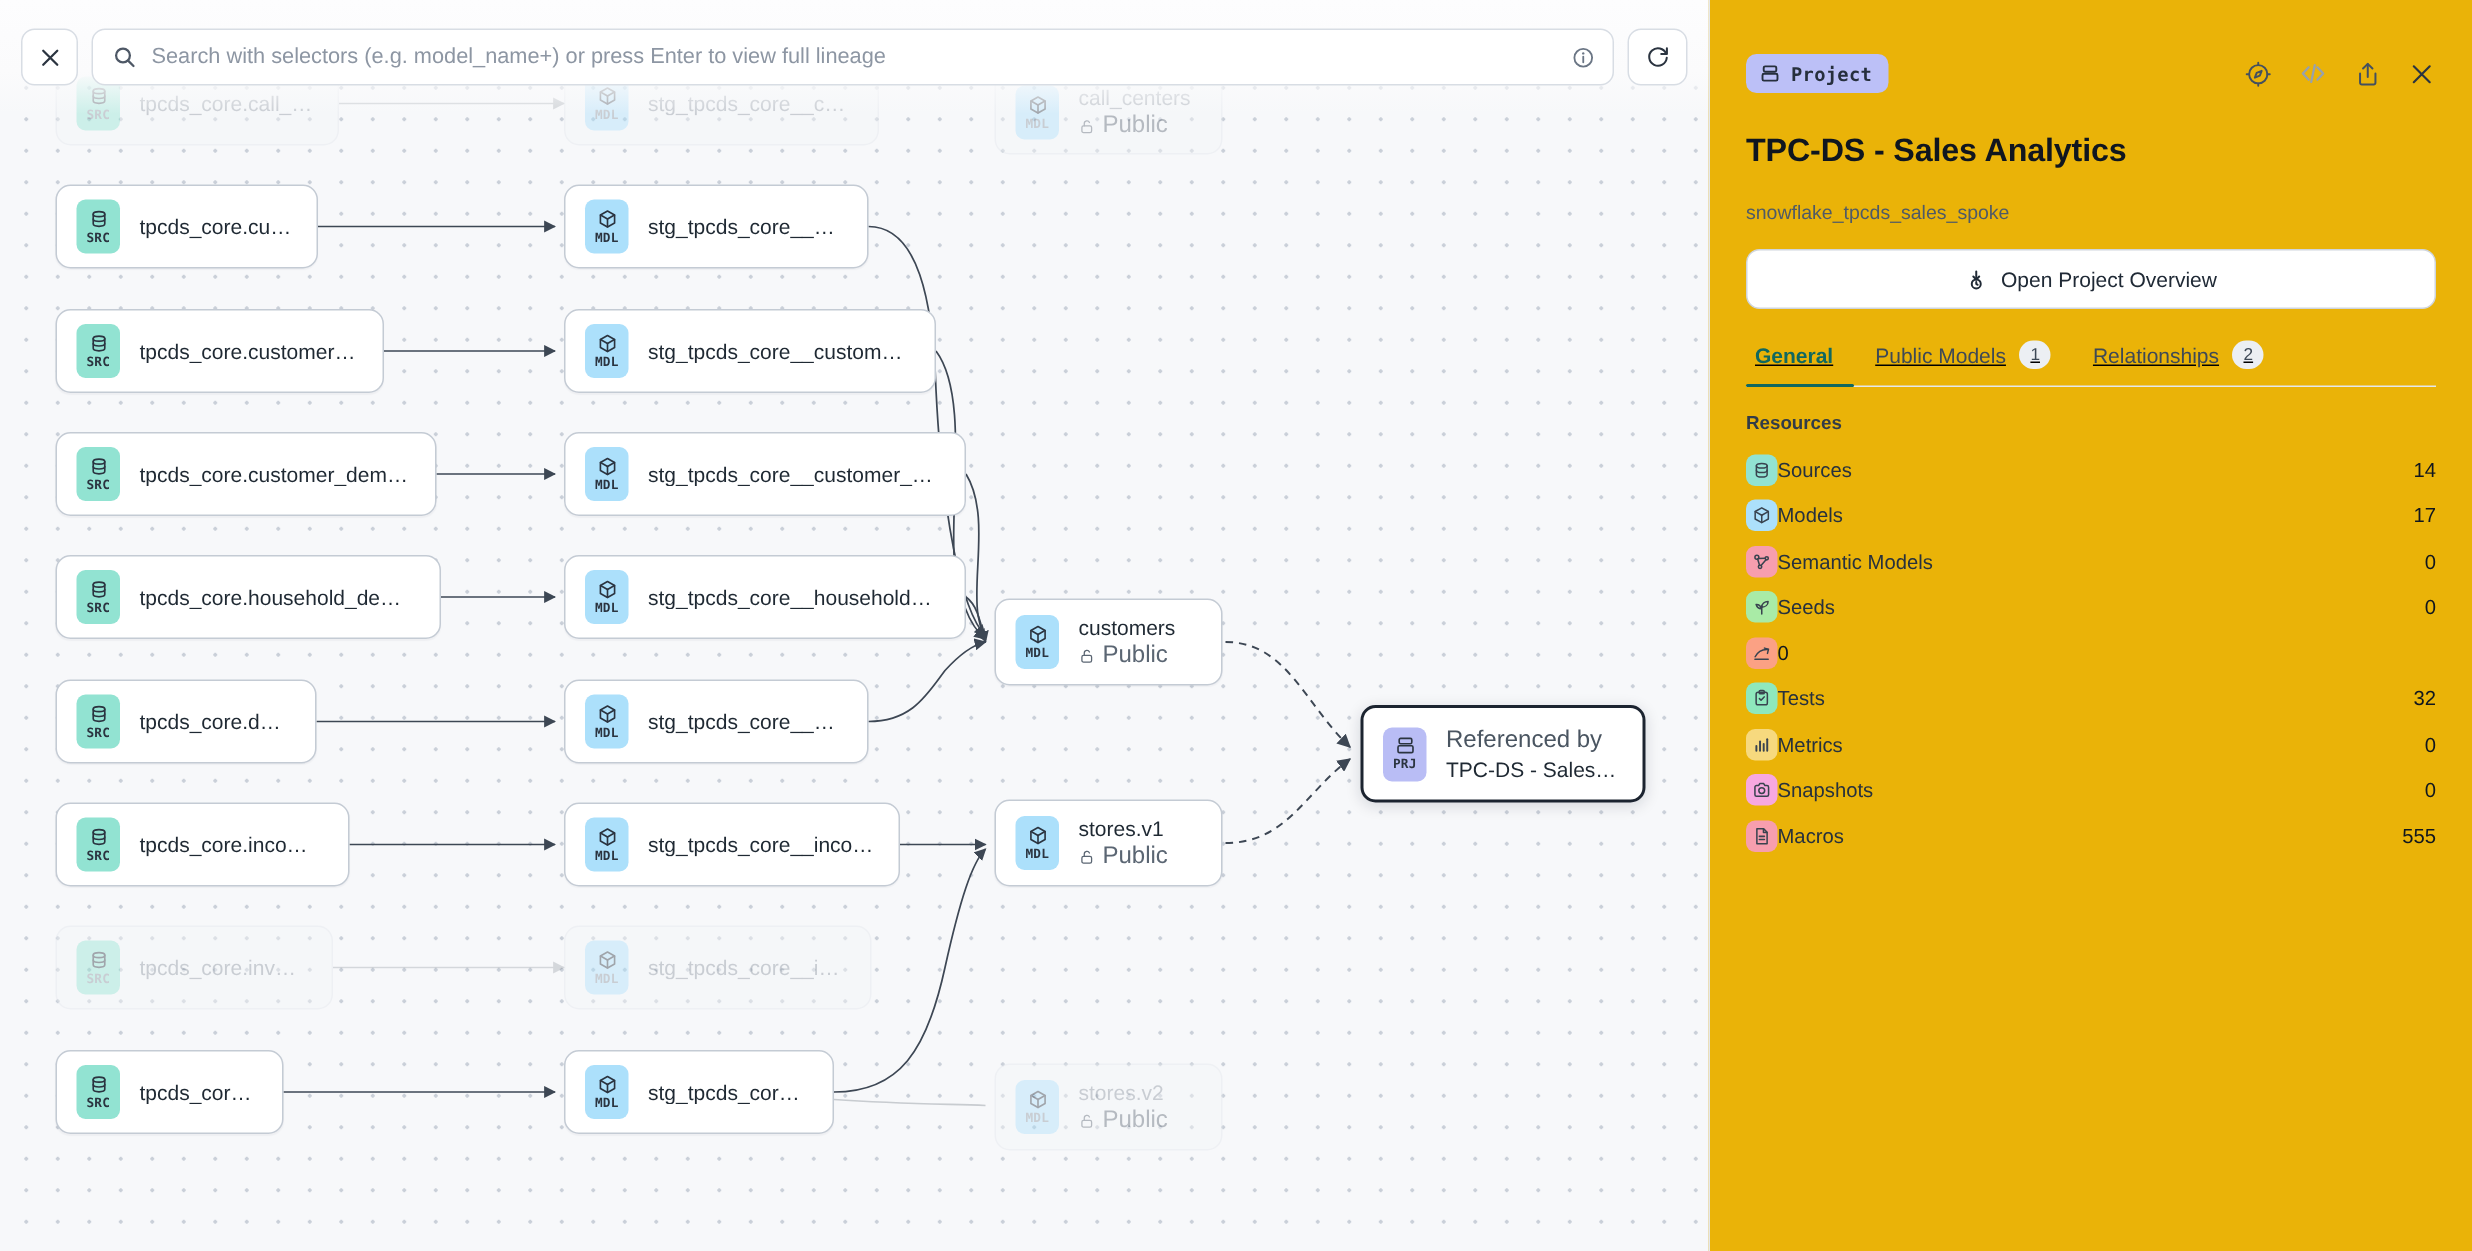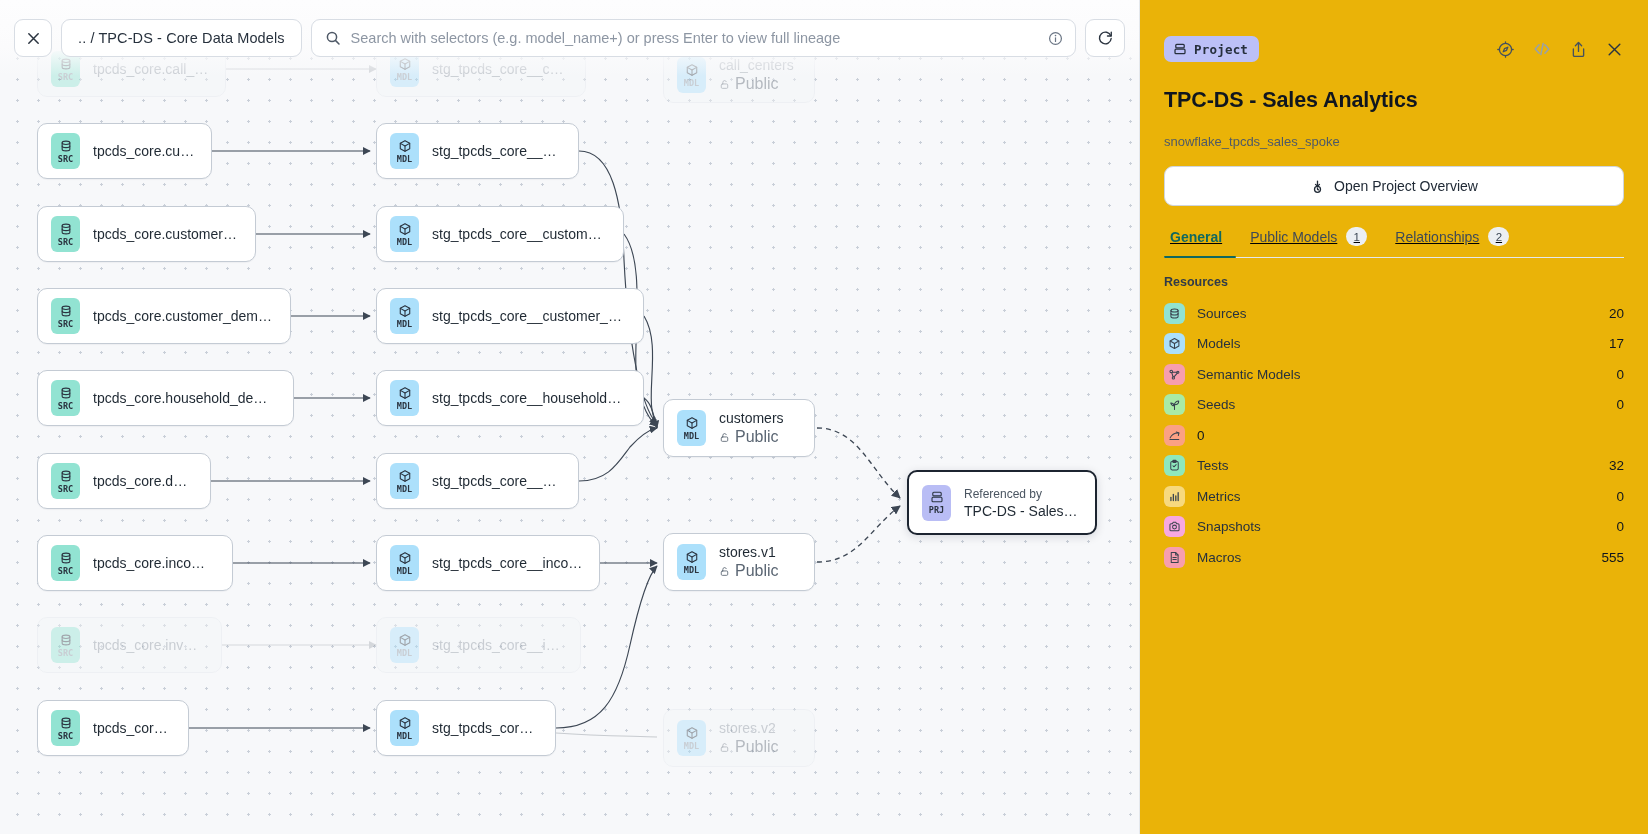--- a/index.html
+++ b/index.html
@@ -93,21 +93,21 @@
   .badge-prj { background: #b9bdf5; }
   .node-text { min-width: 0; display: flex; flex-direction: column; justify-content: center; gap: 2px; }
   .node-label {
     font-size: 14px; color: #1f2933; white-space: nowrap;
     overflow: hidden; text-overflow: ellipsis;
   }
   .node.dim .node-label, .node.dim .badge .btxt { color: #8a949f; }
   .node-sub {
     font-size: 16px; color: #5b6673; display: flex; align-items: center; gap: 5px;
   }
-  .node-pre { font-size: 12px; color: #4a5561; white-space: nowrap; }
+  .node-pre { font-size: 16px; color: #4a5561; white-space: nowrap; }
 
   
   #panel {
     position: relative; flex: 1 1 auto; height: 834px;
     background: #eab308; border-left: 1px solid #e4e8ed;
     padding: 16px 24px;
   }
   #panel-head {
     display: flex; align-items: center; justify-content: space-between;
     height: 56px; padding-top: 10px;
@@ -159,21 +159,21 @@
     background: #eceff3; color: #3e4956; border-radius: 999px;
     font-size: 11.5px; min-width: 21px; height: 19px;
     display: inline-flex; align-items: center; justify-content: center; padding: 0 6px;
   }
 
   #resources-heading {
     margin-top: 17px; font-size: 12.5px; font-weight: 700; color: #313b48;
   }
   #resource-list { margin-top: 9px; }
   .res-row {
-    display: flex; align-items: center; gap: 12px;
+    display: flex; align-items: center; 
     height: 30.5px; cursor: pointer;
   }
   .res-icon {
     flex: 0 0 auto; width: 21px; height: 21px; border-radius: 6px;
     display: flex; align-items: center; justify-content: center;
   }
   .res-name { flex: 1 1 auto; font-size: 13.5px; color: #27313d; }
   .res-count { font-size: 13.5px; color: #10161f; font-weight: 400; }
 </style>
 </head>
@@ -226,21 +226,20 @@
       </g>
     </svg>
 
     <div id="toolbar">
       <div id="close-canvas-btn" class="tb-btn">
         <svg width="15" height="15" viewBox="0 0 16 16" fill="none" stroke="currentColor" stroke-width="1.6" stroke-linecap="round">
           <path d="M3 3 L13 13 M13 3 L3 13"></path>
         </svg>
       </div>
 
-      <div id="breadcrumb-btn" class="tb-btn">.. / TPC-DS - Core Data Models</div>
 
       <div id="search-wrap">
         <svg width="16" height="16" viewBox="0 0 16 16" fill="none" stroke="#4e5866" stroke-width="1.5" stroke-linecap="round">
           <circle cx="7" cy="7" r="4.6"></circle>
             <path d="M10.4 10.4 L14 14"></path>
         </svg>
         <input id="search-input" type="text" placeholder="Search with selectors (e.g. model_name+) or press Enter to view full lineage" style="">
         <svg width="15" height="15" viewBox="0 0 16 16" fill="none" stroke="#6b7685" stroke-width="1.3">
           <circle cx="8" cy="8" r="6.3"></circle>
             <path d="M8 7.2 V11.2" stroke-linecap="round"></path>
@@ -659,21 +658,21 @@
     <div id="resource-list">
         <div class="res-row">
           <div class="res-icon" style="background: rgb(146, 227, 210);">
             <svg width="13" height="13" viewBox="0 0 16 16" fill="none" stroke="#39434f" stroke-width="1.25" stroke-linecap="round" stroke-linejoin="round">
               <ellipse cx="8" cy="4.3" rx="4.4" ry="1.9"></ellipse>
               <path d="M3.6 4.3 V11.7 C3.6 12.75 5.57 13.6 8 13.6 C10.43 13.6 12.4 12.75 12.4 11.7 V4.3"></path>
               <path d="M3.6 8 C3.6 9.05 5.57 9.9 8 9.9 C10.43 9.9 12.4 9.05 12.4 8"></path>
             </svg>
           </div>
           <div class="res-name">Sources</div>
-          <div class="res-count">20</div>
+          <div class="res-count">14</div>
         </div>
         <div class="res-row">
           <div class="res-icon" style="background: rgb(172, 224, 251);">
             <svg width="13" height="13" viewBox="0 0 16 16" fill="none" stroke="#39434f" stroke-width="1.25" stroke-linecap="round" stroke-linejoin="round">
               <path d="M8 1.9 L13.4 4.9 V11.1 L8 14.1 L2.6 11.1 V4.9 Z"></path>
               <path d="M2.7 5 L8 8 L13.3 5"></path>
               <path d="M8 8 V14"></path>
             </svg>
           </div>
           <div class="res-name">Models</div>

